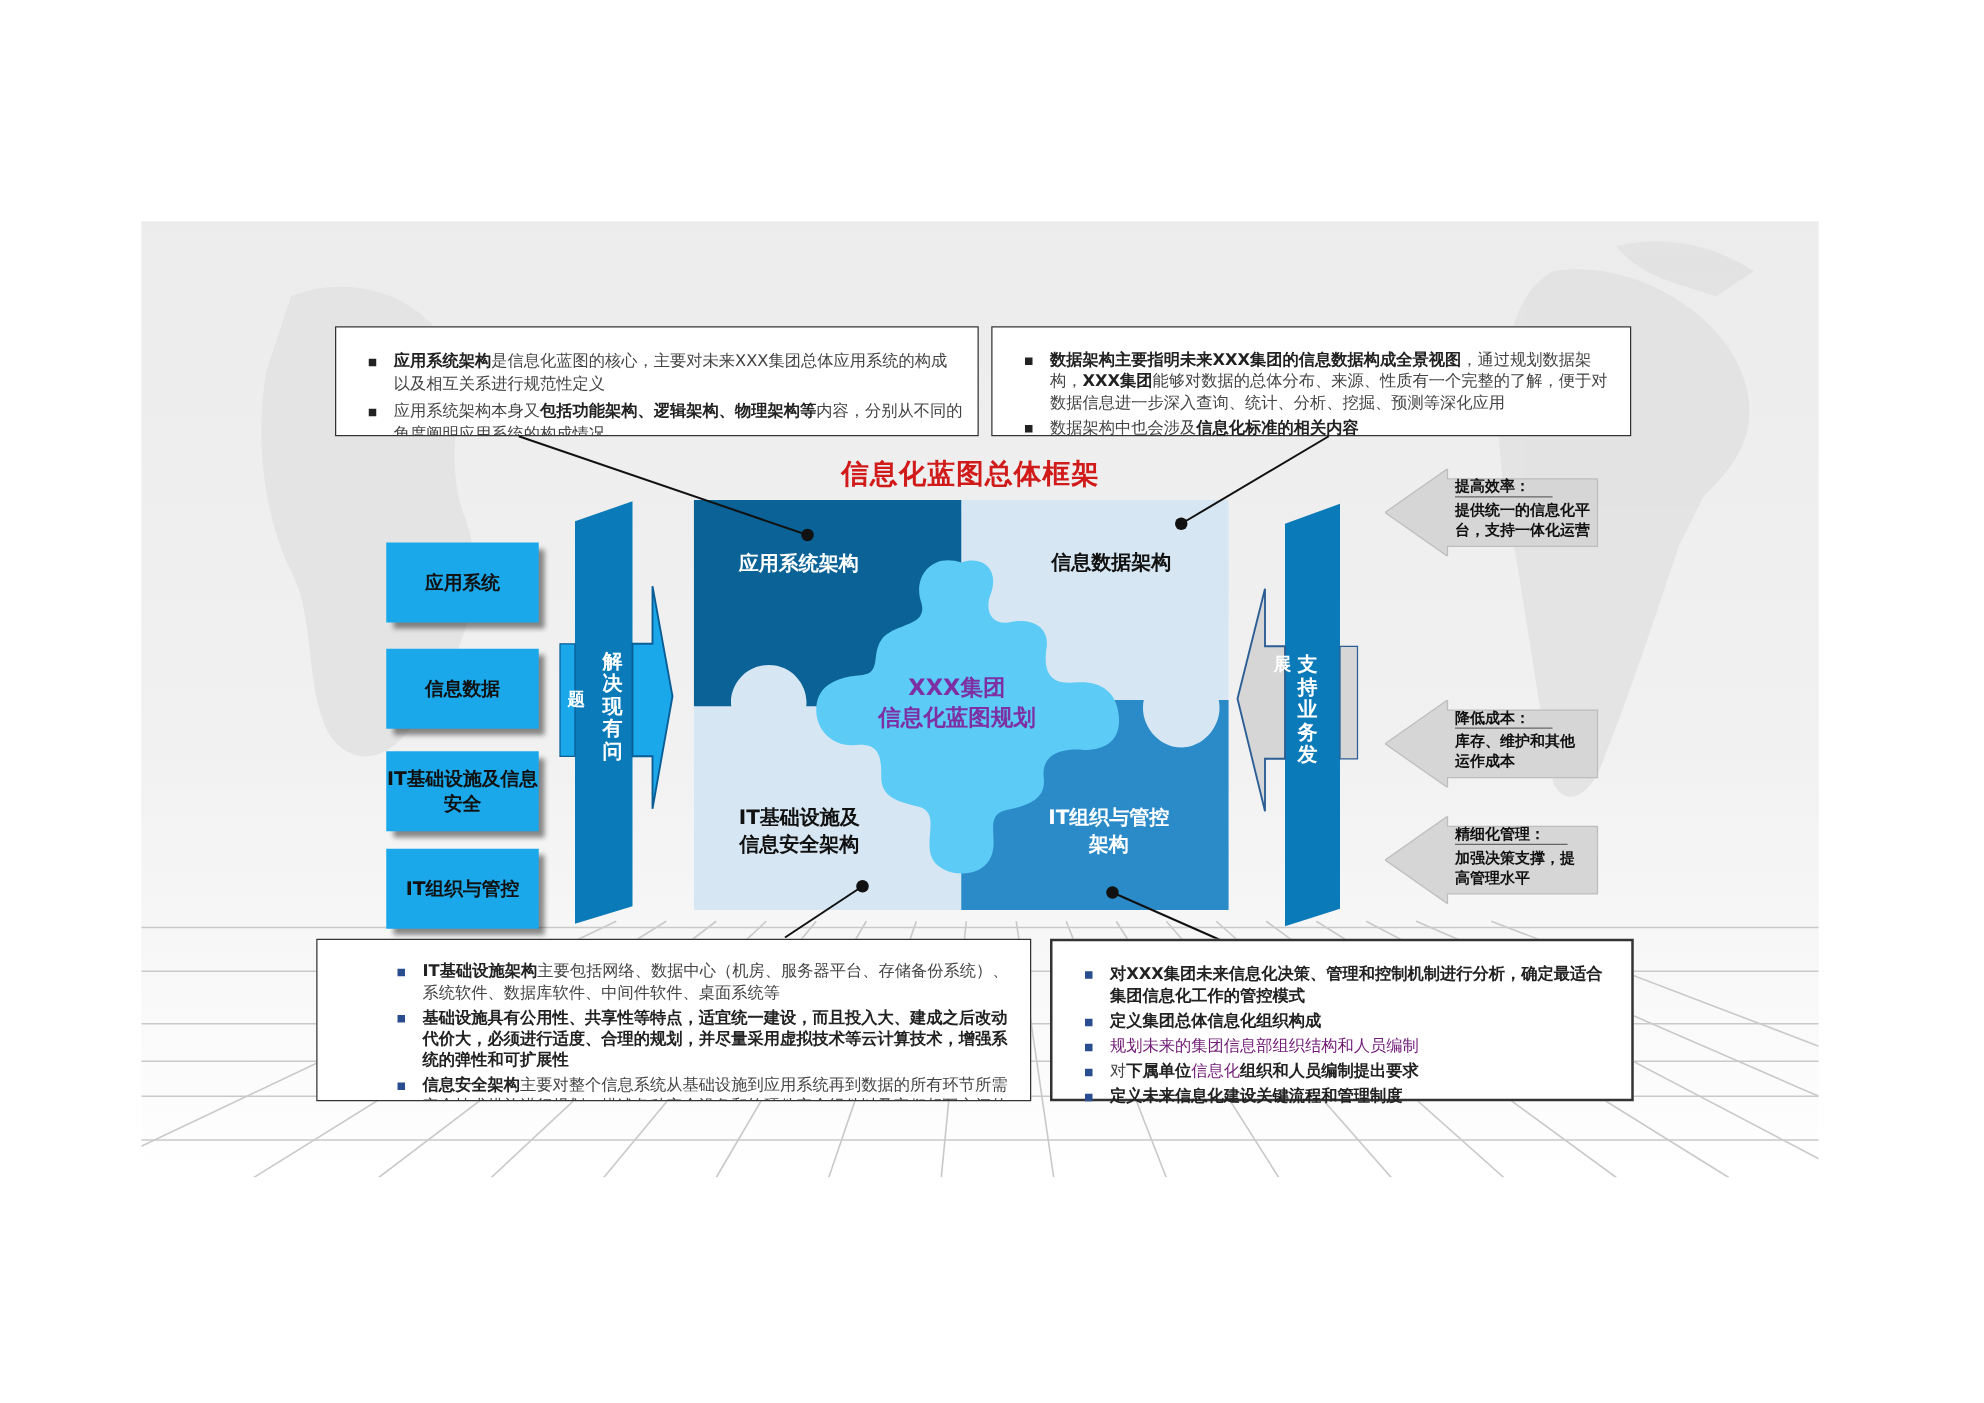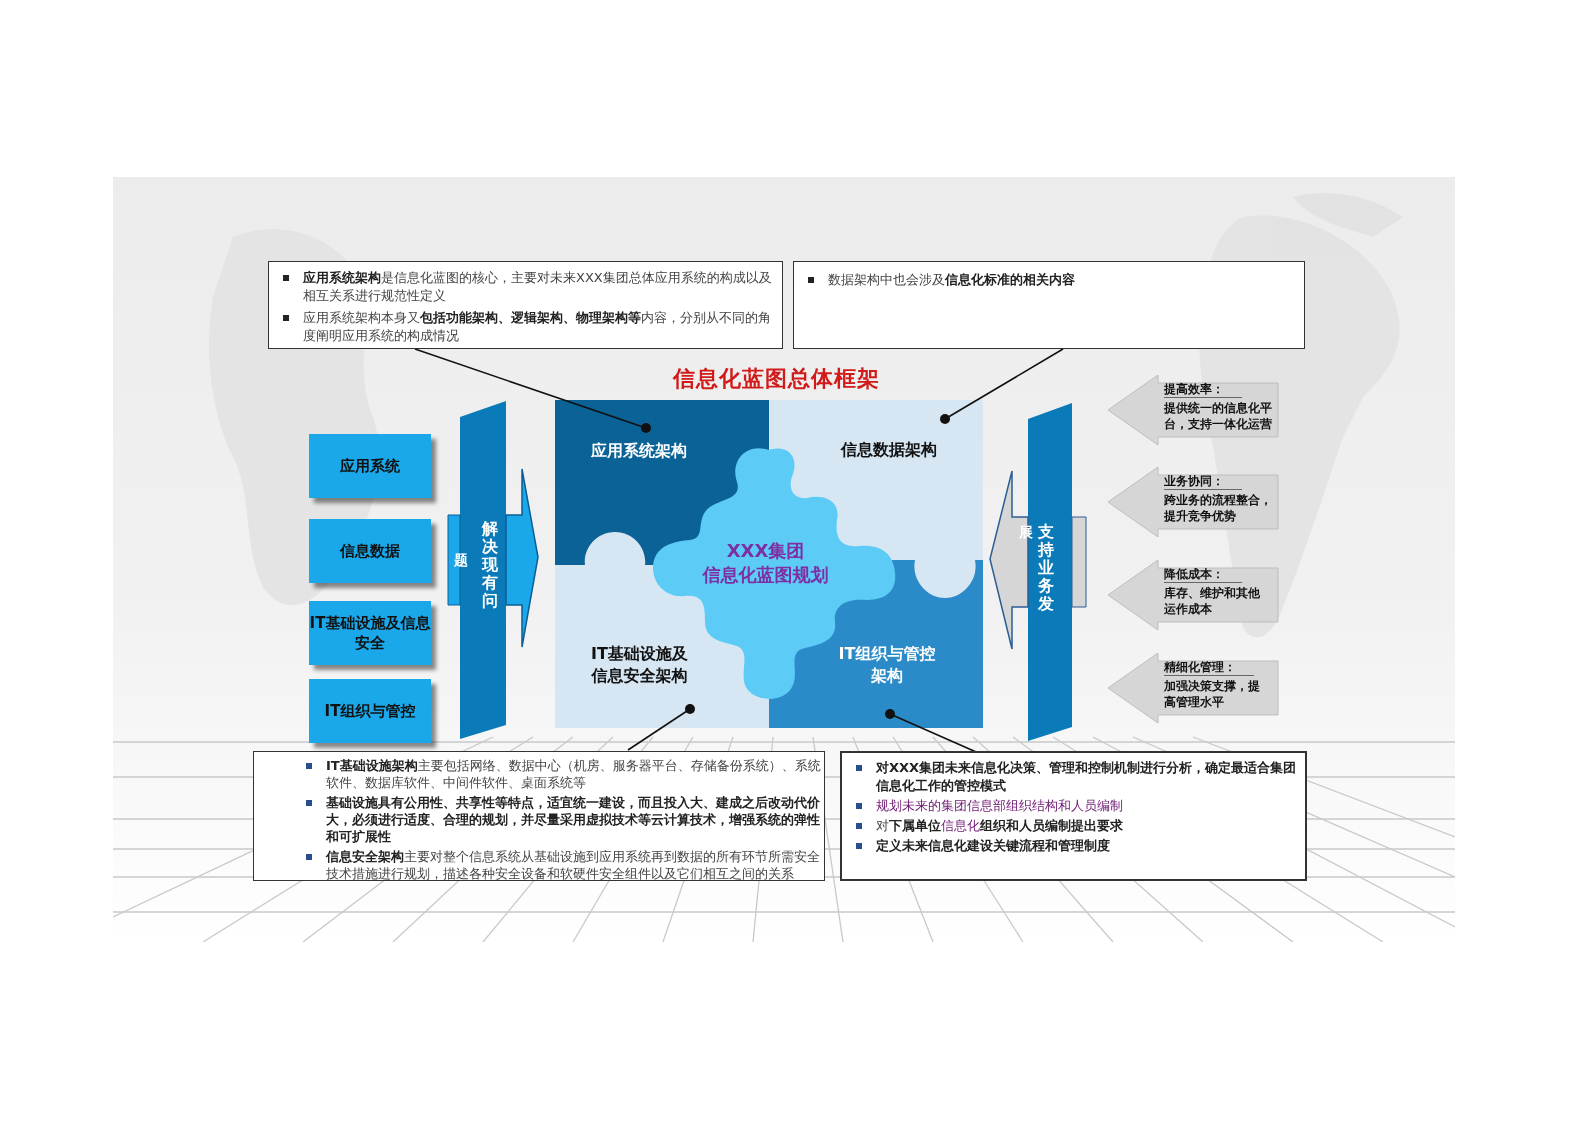--- a/index.html
+++ b/index.html
@@ -2,21 +2,21 @@
 <html><head>
 <meta charset="utf-8">
 <style>
   html,body{margin:0;padding:0;}
   body{width:1587px;height:1122px;background:#ffffff;position:relative;overflow:hidden;font-family:"DejaVu Sans","Liberation Sans",sans-serif;}
   .slide{position:absolute;left:113px;top:177px;width:1342px;height:765px;overflow:hidden;
     background:linear-gradient(180deg,#ececec 0%,#f1f1f1 55%,#f6f6f6 72%,#ffffff 100%);}
   .map{position:absolute;inset:0;}
   .headline{position:absolute;left:170px;top:6px;width:940px;color:#1f5d9a;font-weight:bold;font-size:19px;line-height:24px;letter-spacing:0.2px;}
   .note{position:absolute;background:#ffffff;border:1.5px solid #333;box-sizing:border-box;font-size:13px;line-height:18px;color:#444;}
-  .note ul{margin:0;padding:0;list-style:none;}
+  .note ul{margin:12px;padding:0;list-style:none;}
   .note li{position:relative;padding-left:34px;}
   .note li:before{content:"";position:absolute;left:14px;top:6px;width:6px;height:6px;background:#222;}
   .note.blue li:before{background:#2a4d8f;}
   .note b{color:#222;}
   .note .dim{color:#701a75;}
   .frame-title{position:absolute;left:560px;top:187px;color:#d11a1a;font-size:22px;font-weight:bold;letter-spacing:1px;}
   .lbox{position:absolute;left:196px;width:122px;height:64px;background:#1ba8ea;color:#111;font-weight:bold;font-size:15px;display:flex;align-items:center;justify-content:center;text-align:center;line-height:20px;box-shadow:5px 5px 4px rgba(0,0,0,0.45);}
   .pillar{position:absolute;}
   .vtext{position:absolute;color:#fff;font-weight:bold;font-size:16px;line-height:18px;width:18px;text-align:center;word-break:break-all;}
   .puzzle-label{position:absolute;font-weight:bold;font-size:16px;text-align:center;line-height:22px;}
@@ -67,20 +67,21 @@
 
   <div class="note" style="left:155px;top:84px;width:515px;height:88px;padding-top:7px;overflow:hidden;">
     <ul>
       <li><b>应用系统架构</b><span>是信息化蓝图的核心，主要对未来XXX集团总体应用系统的构成以及相互关系进行规范性定义</span></li>
       <li style="margin-top:4px;"><span>应用系统架构本身又</span><b>包括功能架构、逻辑架构、物理架构等</b><span>内容，分别从不同的角度阐明应用系统的构成情况</span></li>
     </ul>
   </div>
 
   <div class="note" style="left:680px;top:84px;width:512px;height:88px;padding-top:6px;line-height:17px;">
     <ul>
+      <li><b>数据架构主要指明未来XXX集团的信息数据构成全景视图</b><span>，通过规划数据架构，</span><b>XXX集团</b><span>能够对数据的总体分布、来源、性质有一个完整的了解，便于对数据信息进一步深入查询、统计、分析、挖掘、预测等深化应用</span></li>
       <li style="margin-top:3px;"><span>数据架构中也会涉及</span><b>信息化标准的相关内容</b></li>
     </ul>
   </div>
 
   <div class="frame-title">信息化蓝图总体框架</div>
 
   <div class="lbox" style="top:257px;">应用系统</div>
   <div class="lbox" style="top:342px;">信息数据</div>
   <div class="lbox" style="top:424px;">IT基础设施及信息安全</div>
   <div class="lbox" style="top:502px;">IT组织与管控</div>
@@ -134,26 +135,20 @@
   </svg>
   <div class="vtext" style="left:924px;top:346px;">支持业务发</div>
   <div class="vtext" style="left:904px;top:346px;font-size:14px;">展</div>
 
   <div class="rarrow" style="top:198px;">
     <svg width="180" height="70" viewBox="0 0 180 70">
         <polygon points="0,35 50,0 50,8 170,8 170,62 50,62 50,70" fill="#d6d6d6" stroke="#bdbdbd"></polygon>
       </svg>
     <div class="txt"><div class="ttl">提高效率：</div><div style="width:116px;">提供统一的信息化平台，支持一体化运营</div></div>
   </div>
-  <div class="rarrow" style="top:290px;">
-    <svg width="180" height="70" viewBox="0 0 180 70">
-        <polygon points="0,35 50,0 50,8 170,8 170,62 50,62 50,70" fill="#d6d6d6" stroke="#bdbdbd"></polygon>
-      </svg>
-    <div class="txt"><div class="ttl">业务协同：</div><div style="width:116px;">跨业务的流程整合，提升竞争优势</div></div>
-  </div>
   <div class="rarrow" style="top:383px;">
     <svg width="180" height="70" viewBox="0 0 180 70">
         <polygon points="0,35 50,0 50,8 170,8 170,62 50,62 50,70" fill="#d6d6d6" stroke="#bdbdbd"></polygon>
       </svg>
     <div class="txt"><div class="ttl">降低成本：</div><div style="width:100px;">库存、维护和其他运作成本</div></div>
   </div>
   <div class="rarrow" style="top:476px;">
     <svg width="180" height="70" viewBox="0 0 180 70">
         <polygon points="0,35 50,0 50,8 170,8 170,62 50,62 50,70" fill="#d6d6d6" stroke="#bdbdbd"></polygon>
       </svg>
@@ -164,19 +159,20 @@
     <ul>
       <li><b>IT基础设施架构</b><span>主要包括网络、数据中心（机房、服务器平台、存储备份系统）、系统软件、数据库软件、中间件软件、桌面系统等</span></li>
       <li style="margin-top:3px;"><b>基础设施具有公用性、共享性等特点，适宜统一建设，而且投入大、建成之后改动代价大，必须进行适度、合理的规划，并尽量采用虚拟技术等云计算技术，增强系统的弹性和可扩展性</b></li>
       <li style="margin-top:3px;"><b>信息安全架构</b><span>主要对整个信息系统从基础设施到应用系统再到数据的所有环节所需安全技术措施进行规划，描述各种安全设备和软硬件安全组件以及它们相互之间的关系</span></li>
     </ul>
   </div>
 
   <div class="note blue" style="left:727px;top:574px;width:467px;height:130px;padding-top:6px;line-height:18px;border-width:2px;">
     <ul>
       <li><b>对XXX集团未来信息化决策、管理和控制机制进行分析，确定最适合集团信息化工作的管控模式</b></li>
+      <li style="margin-top:2px;"><b>定义集团总体信息化组织构成</b></li>
       <li style="margin-top:2px;"><span class="dim">规划未来的集团信息部组织结构和人员编制</span></li>
       <li style="margin-top:2px;"><span>对</span><b>下属单位</b><span class="dim">信息化</span><b>组织和人员编制提出要求</b></li>
       <li style="margin-top:2px;"><b>定义未来信息化建设关键流程和管理制度</b></li>
     </ul>
   </div>
 
 </div>
 
 </body></html>

